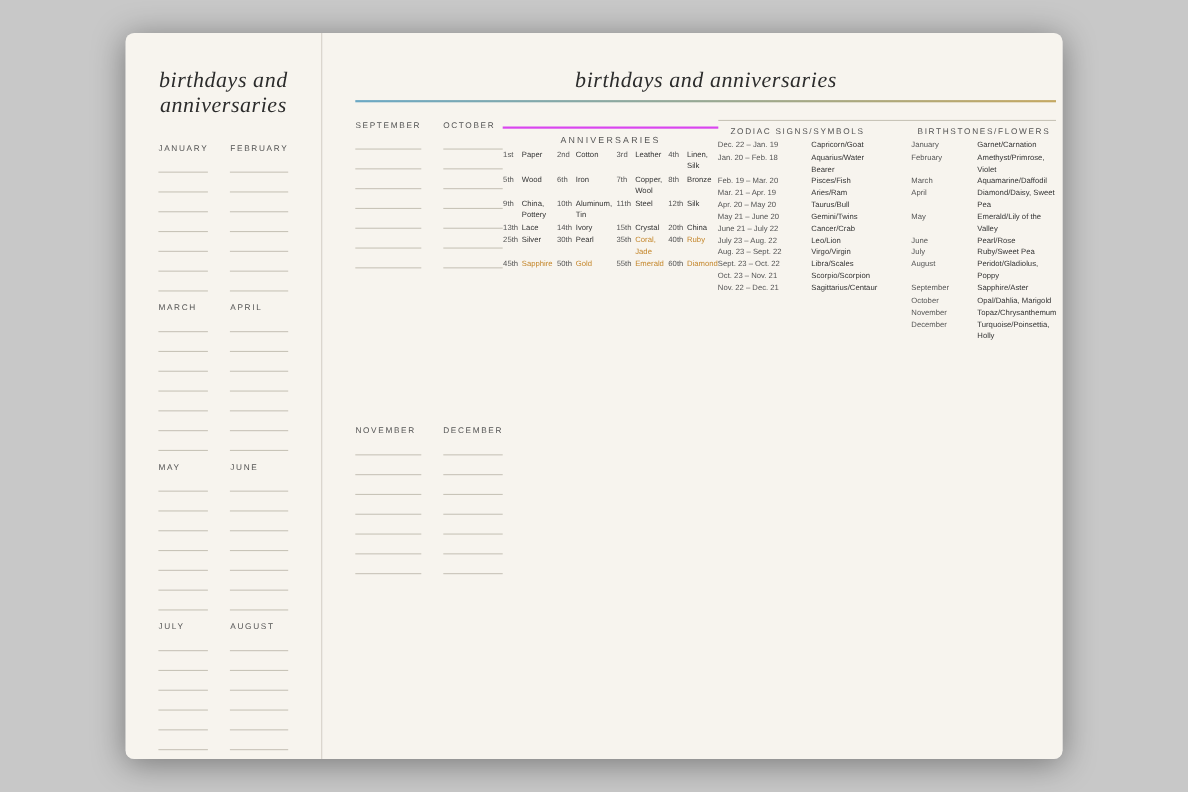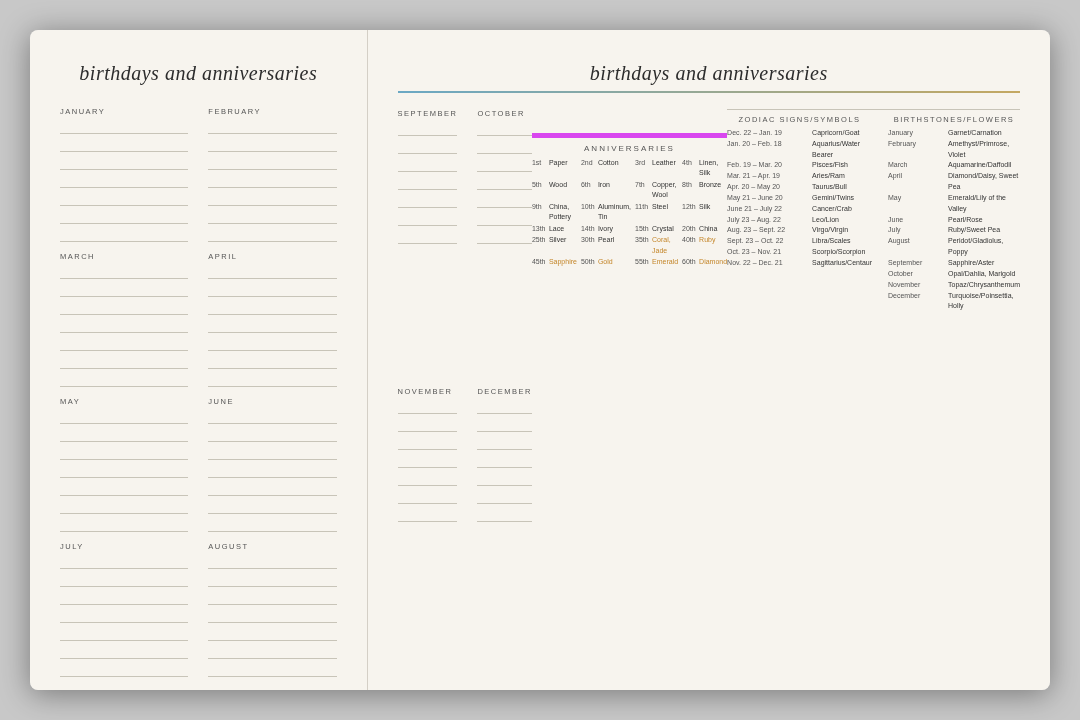--- a/index.html
+++ b/index.html
@@ -6,21 +6,21 @@
     body {
       width: 1080px;
       height: 720px;
       background: #c8c8c8;
       display: flex;
       align-items: center;
       justify-content: center;
       font-family: Georgia, 'Times New Roman', serif;
     }
     .book-container {
-      width: 1020px;
+      width: 852px;
       height: 660px;
       display: flex;
       border-radius: 8px;
       overflow: hidden;
       box-shadow: 0 4px 30px rgba(0,0,0,0.4);
     }
     .page {
       flex: 1;
       background: #f7f4ee;
       padding: 32px 30px 20px 30px;
@@ -77,22 +77,22 @@
       display: flex;
       height: 100%;
     }
     .top-months {
       display: grid;
       grid-template-columns: 1fr 1fr;
       gap: 0 20px;
       margin-bottom: 4px;
     }
     .anniversaries-section {
-      margin-top: 24px;
-      border-top: 5px solid #d946ef;
+      margin-top: 6px;
+      border-top: 2px solid #d946ef;
       padding-top: 6px;
     }
     .section-title {
       text-align: center;
       font-size: 8px;
       letter-spacing: 2px;
       color: #555;
       font-family: 'Arial', sans-serif;
       text-transform: uppercase;
       margin-bottom: 5px;
@@ -119,21 +119,21 @@
       color: #333;
     }
     .ann-label.colored {
       color: #c4862a;
     }
     .zodiac-birth-section {
       border-top: 1px solid #c8c4b8;
       padding-top: 5px;
       display: grid;
       grid-template-columns: 1fr 1fr;
-      gap: 0 16px;
+      gap: 0 31px;
     }
     .sub-section-title {
       font-size: 7.5px;
       letter-spacing: 1.5px;
       font-family: 'Arial', sans-serif;
       text-transform: uppercase;
       color: #555;
       text-align: center;
       margin-bottom: 4px;
     }

